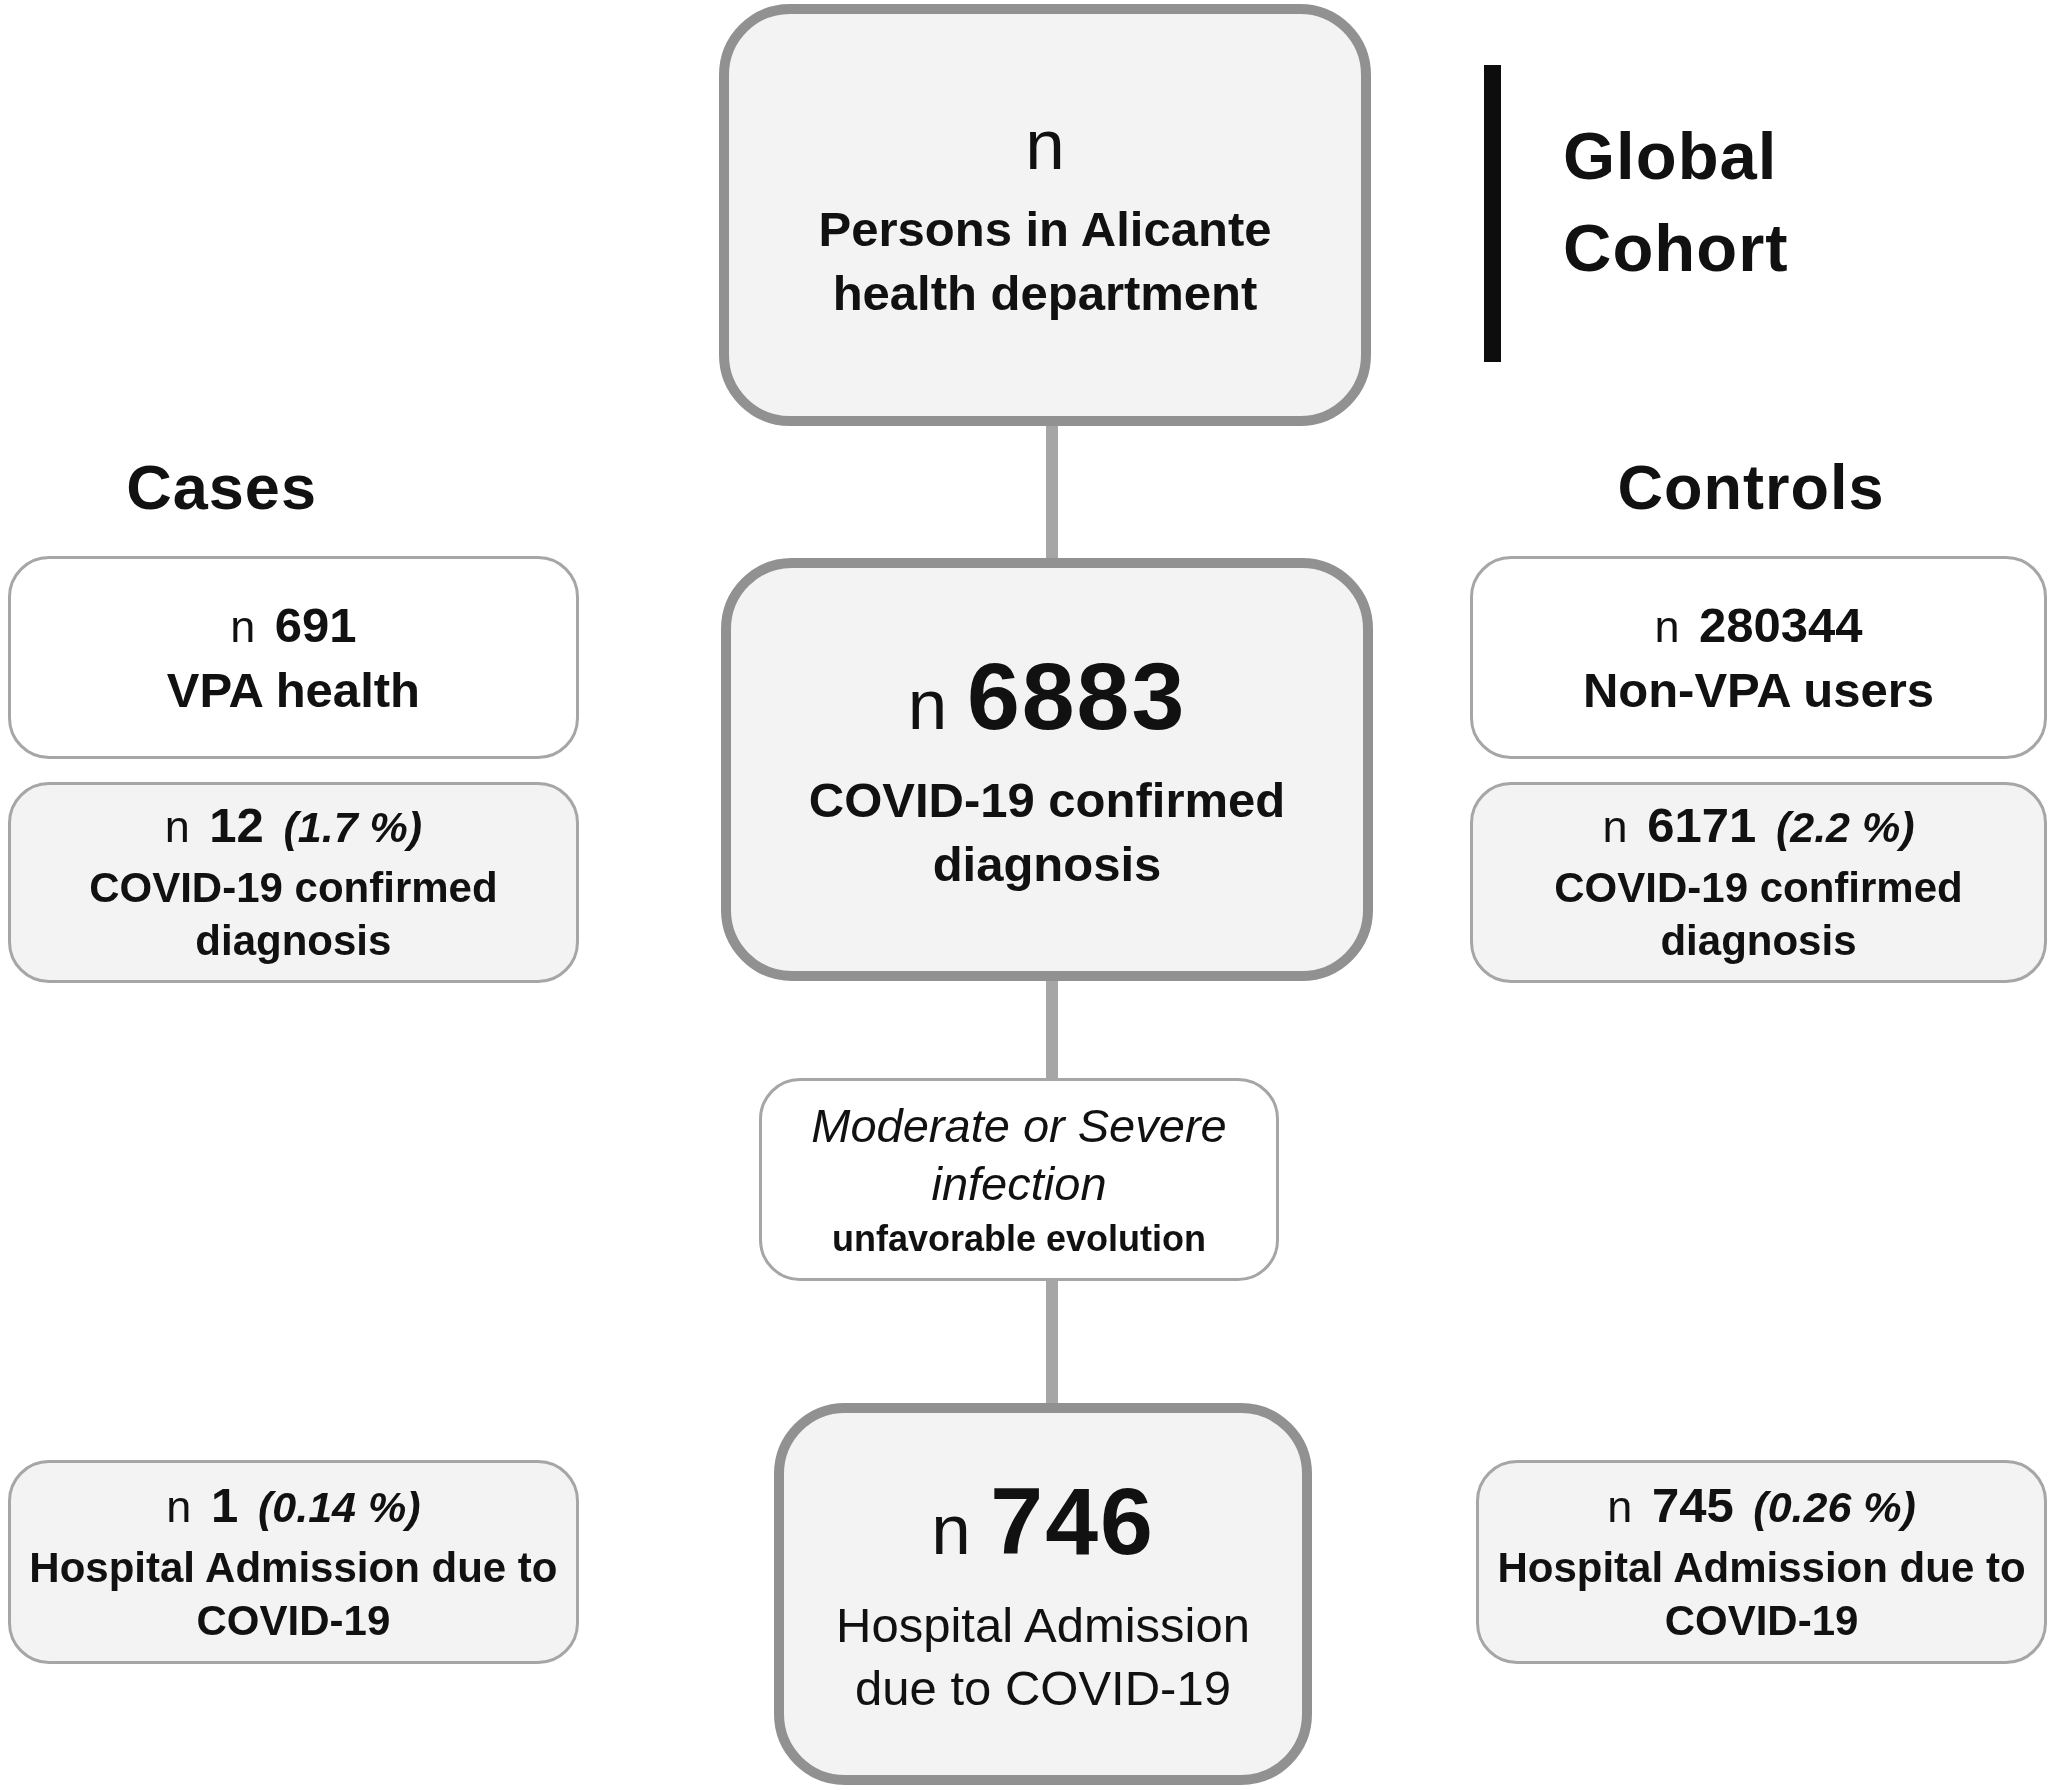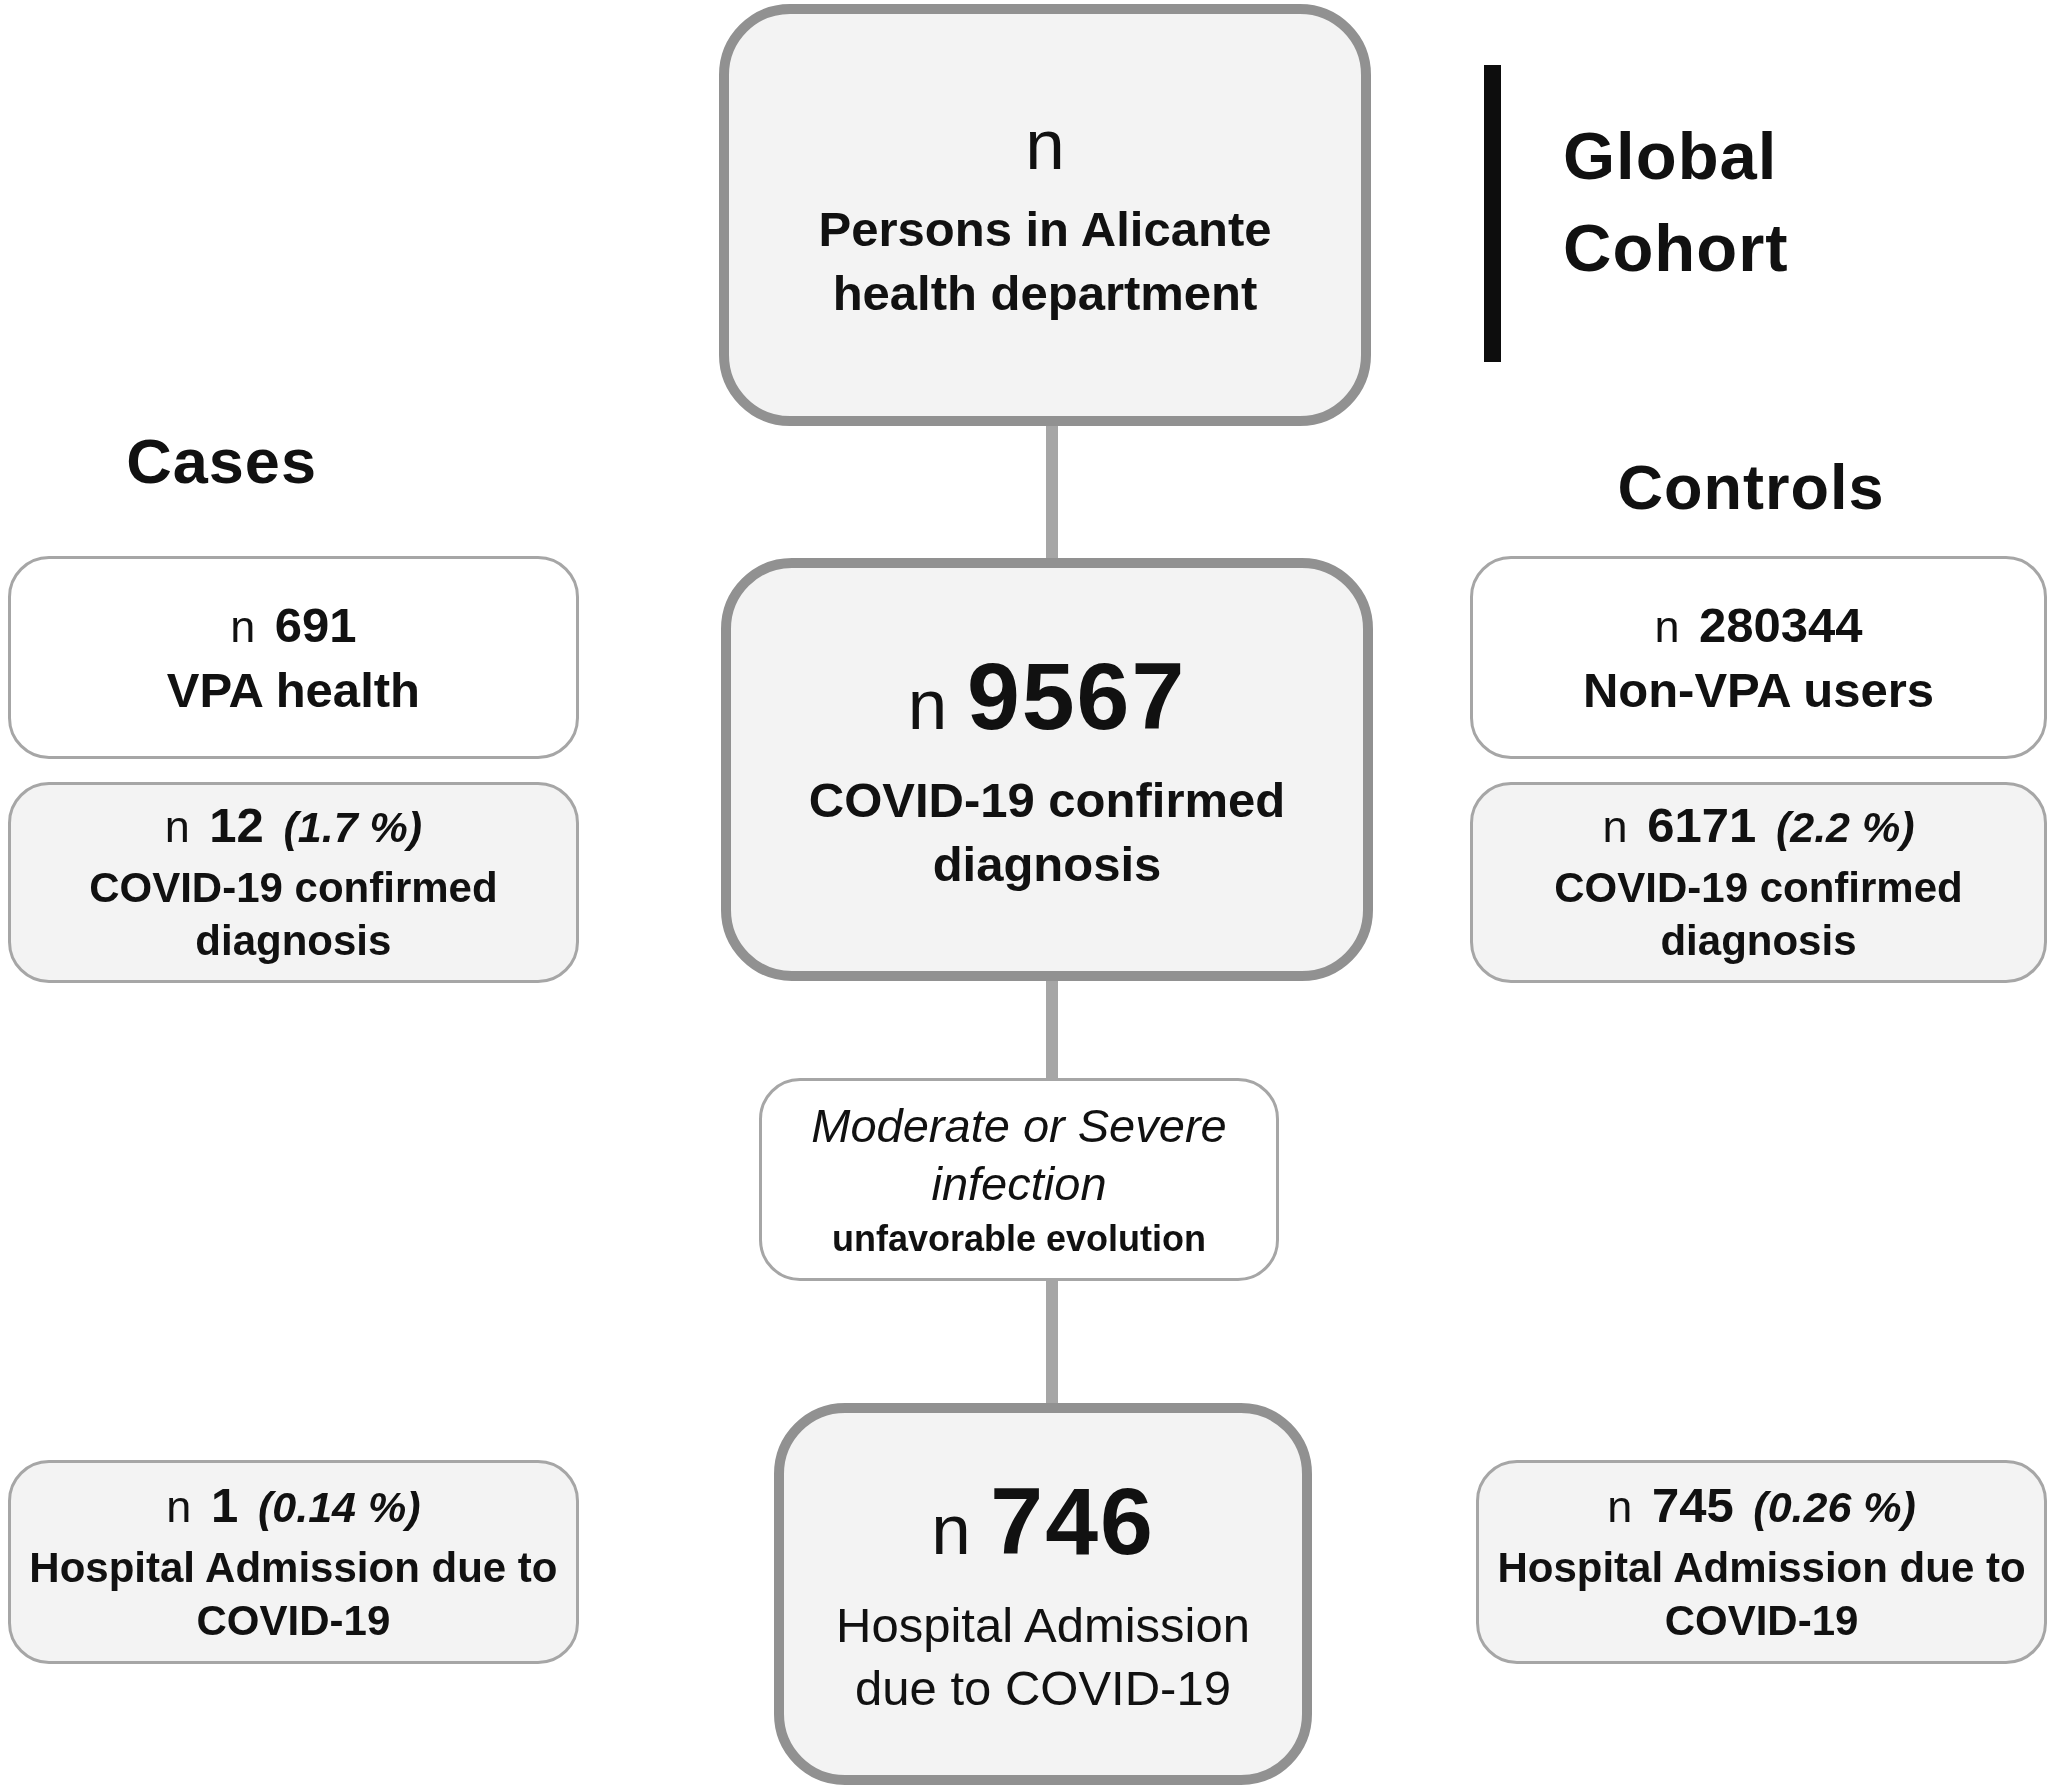--- a/index.html
+++ b/index.html
@@ -25,21 +25,21 @@
 
   
   #cases-box1{left:7.9px;top:556px;width:571px;height:203px;}
   #cases-box2{left:7.9px;top:782px;width:571px;height:201px;}
   #cases-box3{left:7.9px;top:1460px;width:571px;height:204px;}
   #controls-box1{left:1470px;top:556px;width:577px;height:203px;}
   #controls-box2{left:1470px;top:782px;width:577px;height:201px;}
   #controls-box3{left:1476px;top:1460px;width:571px;height:204px;}
 
   .heading{position:absolute;font-weight:700;font-size:63px;text-align:center;letter-spacing:1px;}
-  #cases-heading{left:24.6px;top:425px;width:394px;}
+  #cases-heading{left:24.6px;top:451px;width:394px;}
   #controls-heading{left:1554px;top:451px;width:394px;}
 
   #global-bar{position:absolute;left:1484px;top:65px;width:16.7px;height:297px;background:#0d0d0d;}
   #global-label{
     position:absolute;left:1541px;top:110px;width:325px;
     font-size:67px;font-weight:700;line-height:1.38;text-align:left;letter-spacing:1px;margin-left:22px;
   }
 
   .connector{position:absolute;left:1046px;width:11.8px;background:#a6a6a6;}
   #conn1{top:422px;height:140px;}
@@ -89,21 +89,21 @@
   <div class="box thick fill" id="top-box">
     <div class="nline big">
       <span class="np">n</span>
     </div>
     <div class="lbl">Persons in Alicante health department</div>
   </div>
 
   <div class="box thick fill" id="covid-box">
     <div class="nline big">
       <span class="np">n</span>
-      <span class="nv">9567</span>
+      <span class="nv">6883</span>
     </div>
     <div class="lbl">COVID-19 confirmed diagnosis</div>
   </div>
 
   <div class="box thin white" id="moderate-box">
     <div class="ital">Moderate or Severe infection</div>
     <div class="bold-line">unfavorable evolution</div>
   </div>
 
   <div class="box thick fill" id="admission-box">

